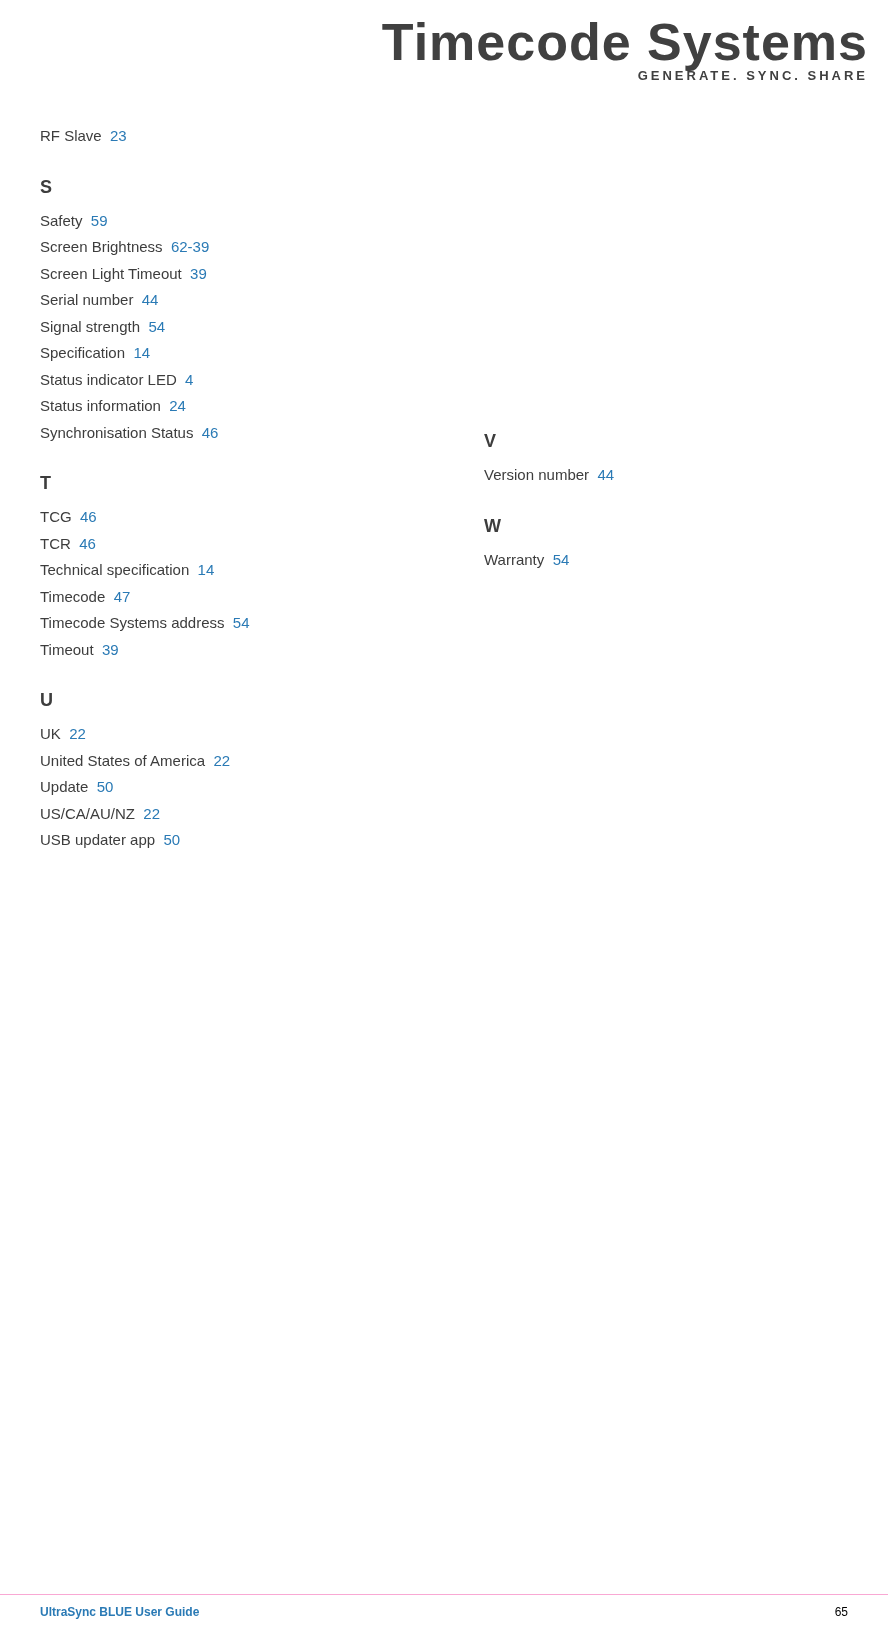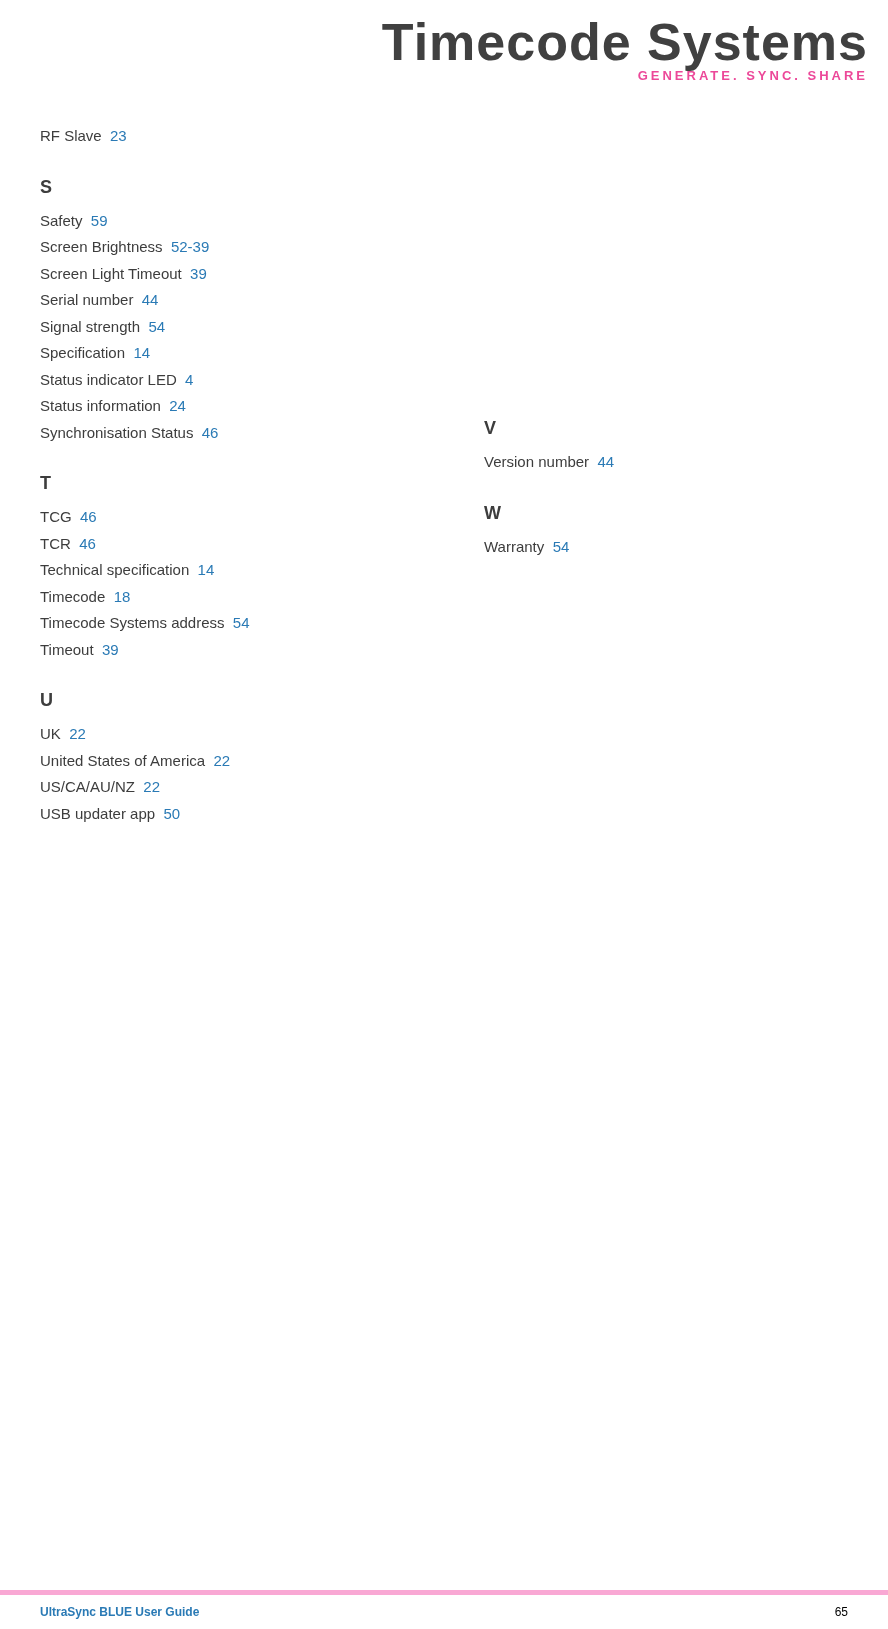--- a/index.html
+++ b/index.html
@@ -26,21 +26,21 @@
     .header-title {
       font-size: 52px;
       font-weight: 900;
       color: #404040;
       letter-spacing: 1px;
       font-family: Arial Black, Arial, sans-serif;
     }
 
     .header-subtitle {
       font-size: 13px;
-      color: #ec4899;
+      color: #404040;
       letter-spacing: 3px;
       font-weight: bold;
       text-transform: uppercase;
       margin-top: -4px;
     }
 
     .content {
       display: flex;
       padding: 30px 40px 60px 40px;
       gap: 0;
@@ -76,21 +76,21 @@
     .index-item .page-num {
       color: #2a7ab5;
       font-weight: normal;
     }
 
     .footer {
       position: absolute;
       bottom: 0;
       left: 0;
       right: 0;
-      border-top: 5px solid #f9a8d4;
+      border-top: 1px solid #f9a8d4;
       display: flex;
       justify-content: space-between;
       align-items: center;
       padding: 10px 40px;
     }
 
     .footer-left {
       font-size: 12px;
       color: #2a7ab5;
       font-weight: bold;
@@ -112,42 +112,43 @@
 <div class="content">
   <div class="left-col">
 
     <div class="index-item">
       <span>RF Slave</span>&nbsp;&nbsp;<span class="page-num">23</span>
     </div>
 
     <div class="section-letter">S</div>
 
     <div class="index-item">Safety&nbsp;&nbsp;<span class="page-num">59</span></div>
-    <div class="index-item">Screen Brightness&nbsp;&nbsp;<span class="page-num">52-39</span></div>
+    <div class="index-item">Screen Brightness&nbsp;&nbsp;<span class="page-num">62-39</span></div>
     <div class="index-item">Screen Light Timeout&nbsp;&nbsp;<span class="page-num">39</span></div>
     <div class="index-item">Serial number&nbsp;&nbsp;<span class="page-num">44</span></div>
     <div class="index-item">Signal strength&nbsp;&nbsp;<span class="page-num">54</span></div>
     <div class="index-item">Specification&nbsp;&nbsp;<span class="page-num">14</span></div>
     <div class="index-item">Status indicator LED&nbsp;&nbsp;<span class="page-num">4</span></div>
     <div class="index-item">Status information&nbsp;&nbsp;<span class="page-num">24</span></div>
     <div class="index-item">Synchronisation Status&nbsp;&nbsp;<span class="page-num">46</span></div>
 
     <div class="section-letter">T</div>
 
     <div class="index-item">TCG&nbsp;&nbsp;<span class="page-num">46</span></div>
     <div class="index-item">TCR&nbsp;&nbsp;<span class="page-num">46</span></div>
     <div class="index-item">Technical specification&nbsp;&nbsp;<span class="page-num">14</span></div>
-    <div class="index-item">Timecode&nbsp;&nbsp;<span class="page-num">18</span></div>
+    <div class="index-item">Timecode&nbsp;&nbsp;<span class="page-num">47</span></div>
     <div class="index-item">Timecode Systems address&nbsp;&nbsp;<span class="page-num">54</span></div>
     <div class="index-item">Timeout&nbsp;&nbsp;<span class="page-num">39</span></div>
 
     <div class="section-letter">U</div>
 
     <div class="index-item">UK&nbsp;&nbsp;<span class="page-num">22</span></div>
     <div class="index-item">United States of America&nbsp;&nbsp;<span class="page-num">22</span></div>
+    <div class="index-item">Update&nbsp;&nbsp;<span class="page-num">50</span></div>
     <div class="index-item">US/CA/AU/NZ&nbsp;&nbsp;<span class="page-num">22</span></div>
     <div class="index-item">USB updater app&nbsp;&nbsp;<span class="page-num">50</span></div>
 
   </div>
 
   <div class="right-col">
 
     <div class="section-letter">V</div>
 
     <div class="index-item">Version number&nbsp;&nbsp;<span class="page-num">44</span></div>

